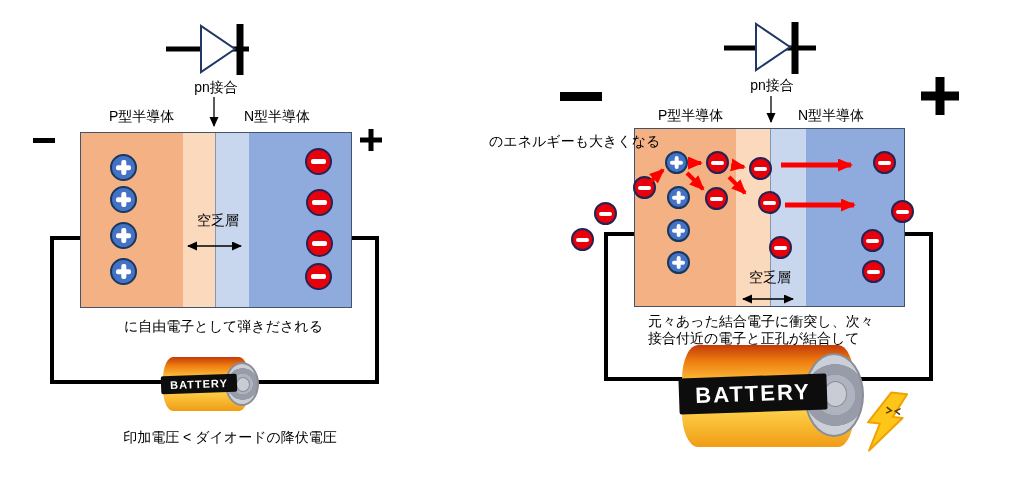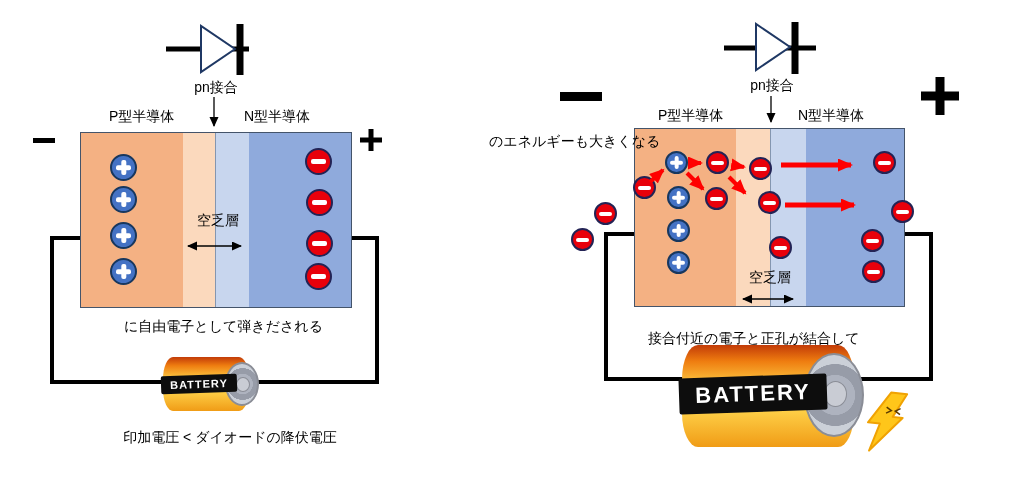--- a/index.html
+++ b/index.html
@@ -153,20 +153,21 @@
     </div>
   <div class="particle electron s23" style="left:571px;top:228px;">
       <div class="minus-bar"></div>
     </div>
 
   <div class="lbl" style="left:658px;top:107px;">P型半導体</div>
   <div class="lbl" style="left:798px;top:107px;">N型半導体</div>
   <div class="lbl center" style="left:746px;top:77px;width:52px;">pn接合</div>
   <div class="lbl" style="left:489px;top:133px;text-align:center;">のエネルギーも大きくなる</div>
   <div class="lbl center" style="left:744px;top:269px;width:52px;">空乏層</div>
+  <div class="lbl" style="left:648px;top:313px;">元々あった結合電子に衝突し、次々</div>
   <div class="lbl" style="left:648px;top:330px;">接合付近の電子と正孔が結合して</div>
 
   <div class="minus-terminal" style="left:560px;top:92px;width:42px;height:9px;"></div>
   <div class="plus-terminal" style="left:921px;top:77px;width:38px;height:38px;--t:9px;"></div>
 
   <svg class="overlay" width="1024" height="488" viewBox="0 0 1024 488">
     <defs>
       <marker id="mBlack" markerUnits="userSpaceOnUse" markerWidth="11" markerHeight="10" refX="9" refY="4.5" orient="auto-start-reverse">
         <path d="M0,0 L10,4.5 L0,9 z" fill="#000"></path>
       </marker>

